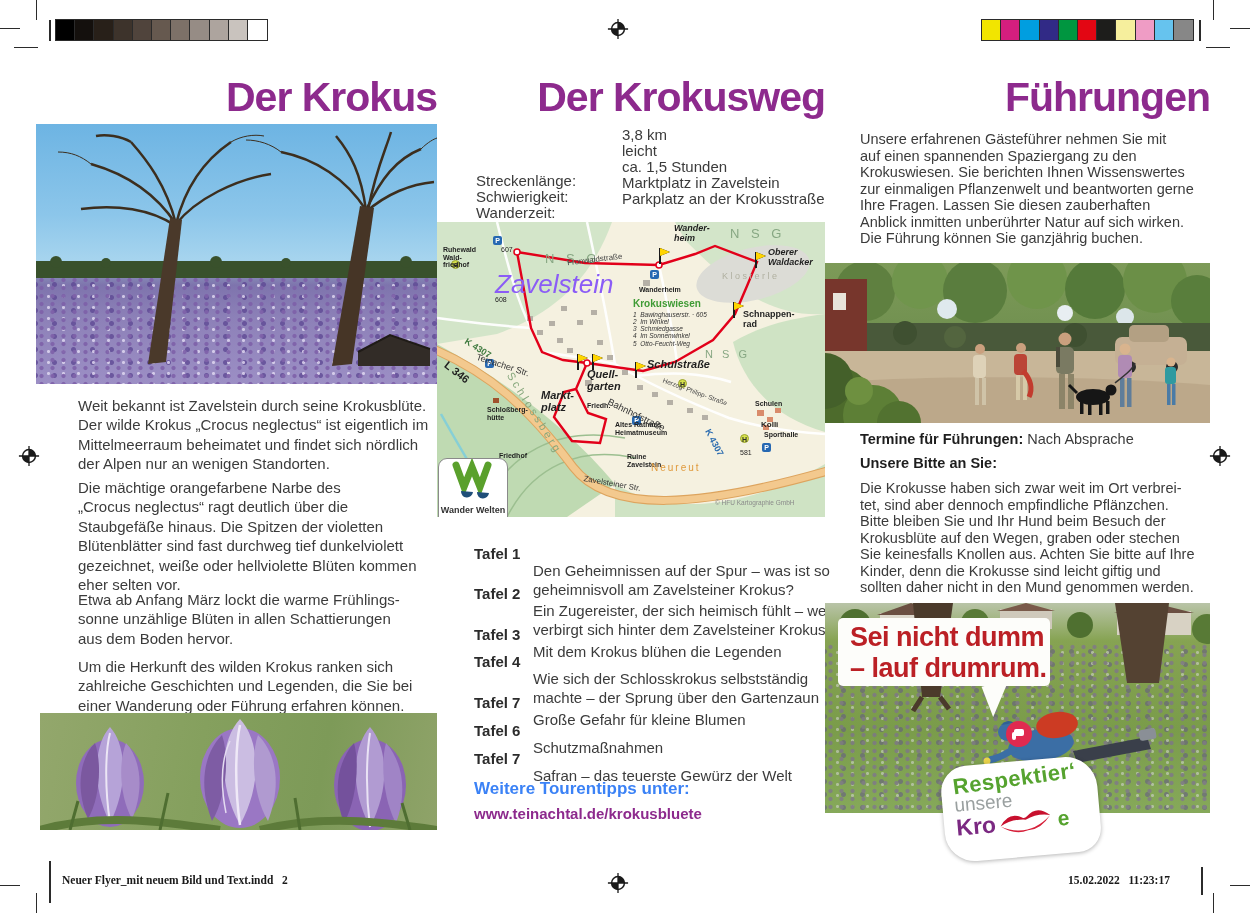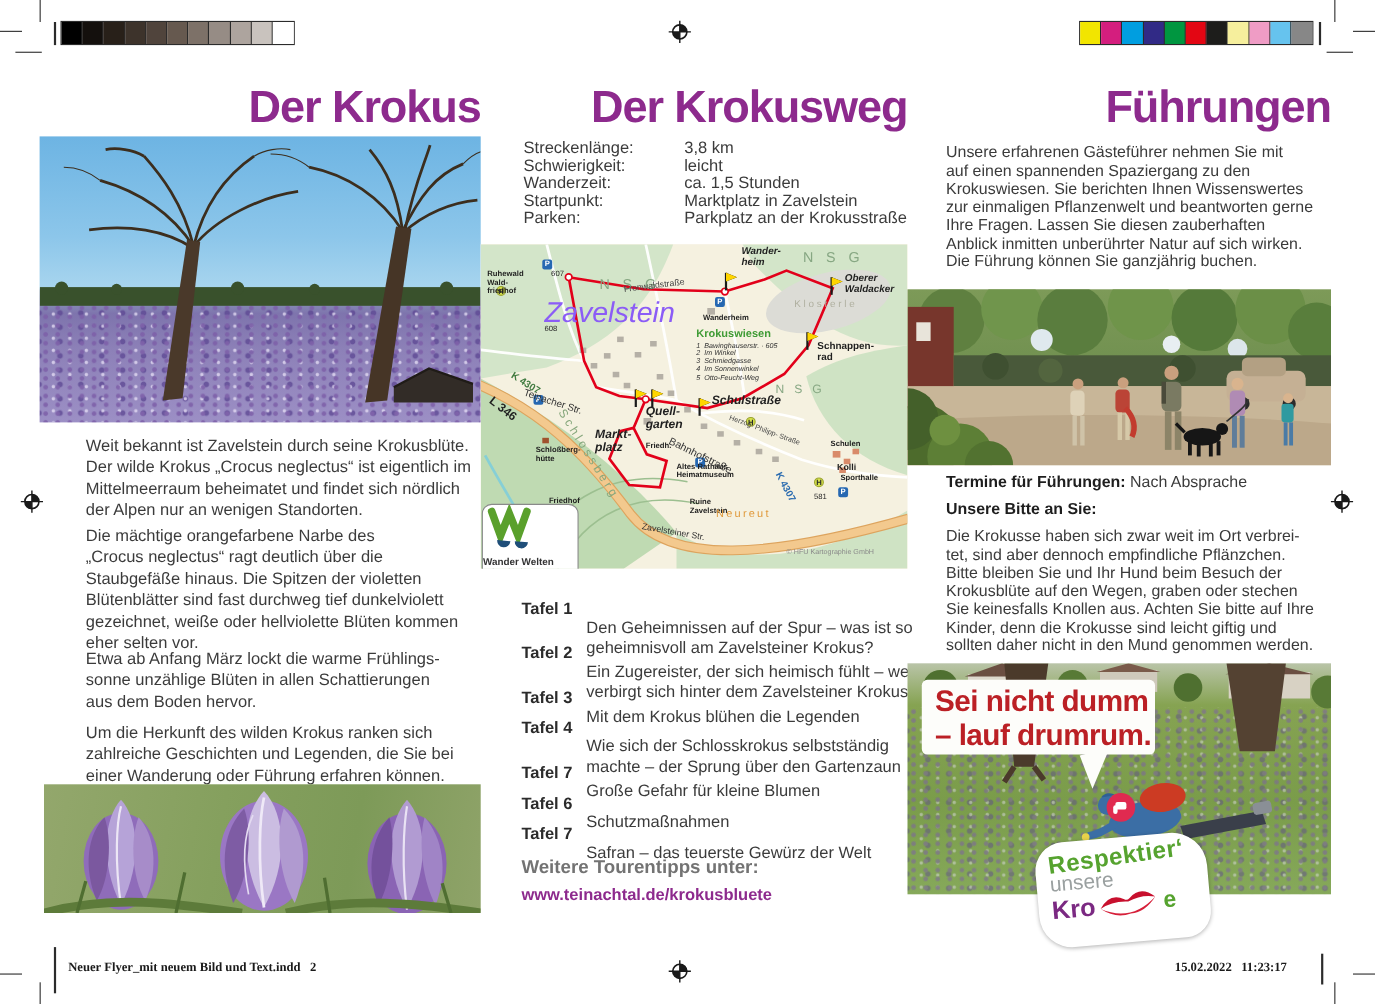--- a/index.html
+++ b/index.html
@@ -8,34 +8,34 @@
   .page { position:relative; width:1250px; height:913px; background:#fff; overflow:hidden; }
   .abs { position:absolute; }
   .mark { position:absolute; background:#2b2b2b; }
   .swatchbar { position:absolute; display:flex; border:1px solid #2b2b2b; height:22px; }
   .swatchbar .sw { width:19.2px; height:100%; border-right:1px solid #2b2b2b; }
   .swatchbar .sw:last-child { border-right:none; }
   .coltitle { position:absolute; font-size:41px; font-weight:bold; letter-spacing:-1px; color:#8d2a8d; text-align:right; white-space:pre; }
   .p15 { position:absolute; font-size:15px; line-height:19.4px; color:#3b3b3b; white-space:pre; }
   .p14 { position:absolute; font-size:14.5px; line-height:16.5px; color:#3b3b3b; white-space:pre; }
   .detail-row { position:absolute; left:476px; display:flex; font-size:15px; color:#3b3b3b; }
-  .detail-row .dl { width:146px; }
+  .detail-row .dl { width:146px;margin-top:46px; }
   .tafel { position:absolute; left:474px; width:340px; }
   .tafel .tl { position:absolute; left:0; top:0; font-weight:bold; font-size:15px; color:#2b2b2b; white-space:pre; }
   .tafel .tt { position:absolute; left:59px; top:16px; font-size:15px; line-height:19px; color:#3b3b3b; white-space:pre; }
   .footer-text { position:absolute; font-family:"Liberation Serif", serif; font-size:11.5px; color:#1a1a1a; white-space:pre; }
   
   .map { position:absolute; left:437px; top:222px; width:388px; height:295px; background:#f5f1e0; overflow:hidden; }
   .maplabel { position:absolute; font-size:8px; color:#1f1f1f; white-space:pre; line-height:1.1; }
   .picon { position:absolute; width:9px; height:9px; background:#2668b2; color:#fff; font-size:7px; font-weight:bold; text-align:center; line-height:9px; border-radius:2px; }
   .hicon { position:absolute; width:9px; height:9px; background:#d6e24a; color:#2b2b2b; font-size:7px; font-weight:bold; text-align:center; line-height:9px; border-radius:50%; border:1px solid #9aa32f; }
   .flag { position:absolute; width:12px; height:16px; }
   .flag .pole { position:absolute; left:0; top:0; width:1.5px; height:16px; background:#1a1a1a; }
   .flag .pennant { position:absolute; left:1px; top:0; width:0; height:0; border-top:4.5px solid transparent; border-bottom:4.5px solid transparent; border-left:10px solid #ffd500; filter:drop-shadow(0 0 0.5px #000); }
-  .logo-box { position:absolute; left:1px; top:236px; width:88px; height:78px; background:#fff; border:1.5px solid #8a8a8a; border-radius:9px; text-align:left; }
+  .logo-box { position:absolute; left:1px; top:236px; width:70px; height:78px; background:#fff; border:1.5px solid #8a8a8a; border-radius:9px; text-align:center; }
   .logo-box .l1 { font-size:9px; font-weight:bold; color:#333; margin-top:2px; }
   .logo-box .l2 { font-size:8px; color:#555; }
   
   .photo { position:absolute; overflow:hidden; }
   .dots { position:absolute; left:0; right:0;
           background-image:
             radial-gradient(circle, rgba(125,95,168,0.95) 1.6px, transparent 2.6px),
             radial-gradient(circle, rgba(235,228,248,0.8) 1.1px, transparent 2px),
             radial-gradient(circle, rgba(93,71,147,0.85) 2px, transparent 3px);
           background-size: 11px 8px, 15px 11px, 19px 13px;
@@ -429,21 +429,21 @@
   </div>
   <div class="tafel" style="top:722px">
     <div class="tl">Tafel 6</div>
     <div class="tt">Schutzmaßnahmen</div>
   </div>
   <div class="tafel" style="top:750px">
     <div class="tl">Tafel 7</div>
     <div class="tt">Safran – das teuerste Gewürz der Welt</div>
   </div>
 
-  <div class="abs" style="left:474px;top:779px;font-size:17px;font-weight:bold;color:#737373">Weitere Tourentipps unter:</div>
+  <div class="abs" style="left:474px;top:779px;font-size:17px;font-weight:bold;color:#3b82f6">Weitere Tourentipps unter:</div>
   <div class="abs" style="left:474px;top:805px;font-size:15px;font-weight:bold;color:#8d2a8d">www.teinachtal.de/krokusbluete</div>
 
   <div class="coltitle" style="left:825px;top:74px;width:385px">Führungen</div>
 
   <div class="p14" style="left:860px;top:131px">Unsere erfahrenen Gästeführer nehmen Sie mit
 auf einen spannenden Spaziergang zu den
 Krokuswiesen. Sie berichten Ihnen Wissenswertes
 zur einmaligen Pflanzenwelt und beantworten gerne
 Ihre Fragen. Lassen Sie diesen zauberhaften
 Anblick inmitten unberührter Natur auf sich wirken.

